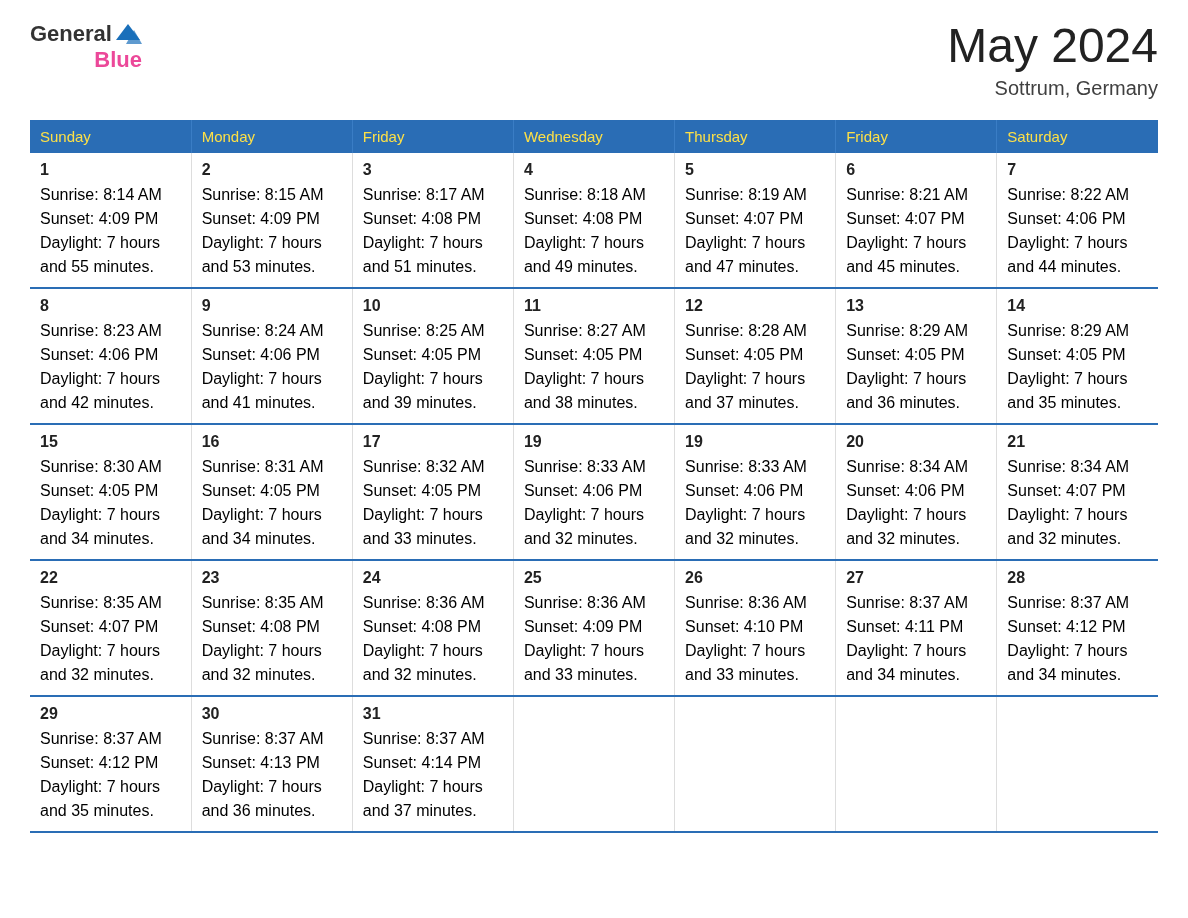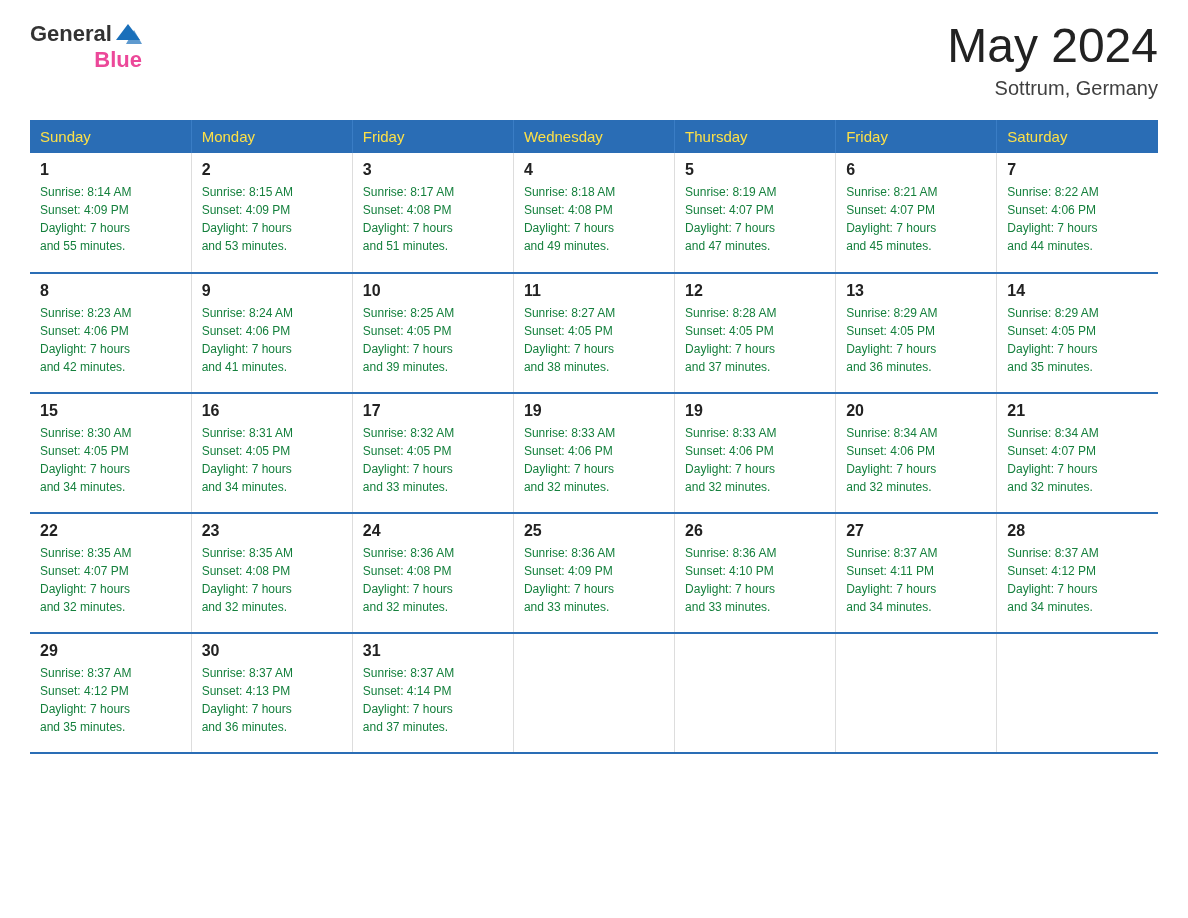--- a/index.html
+++ b/index.html
@@ -78,23 +78,23 @@
       height: 120px;
     }
     tbody td:last-child { border-right: none; }
     .day-number {
       font-size: 16px;
       font-weight: bold;
       color: #222;
       margin-bottom: 4px;
     }
     .day-info {
-      font-size: 12px;
+      font-size: 16px;
       line-height: 1.5;
-      color: #15803d;
+      color: #000000;
     }
     .empty-cell {
       background: #fff;
     }
   </style>
 </head>
 <body>
 
 <div class="header">
   <div class="logo">

